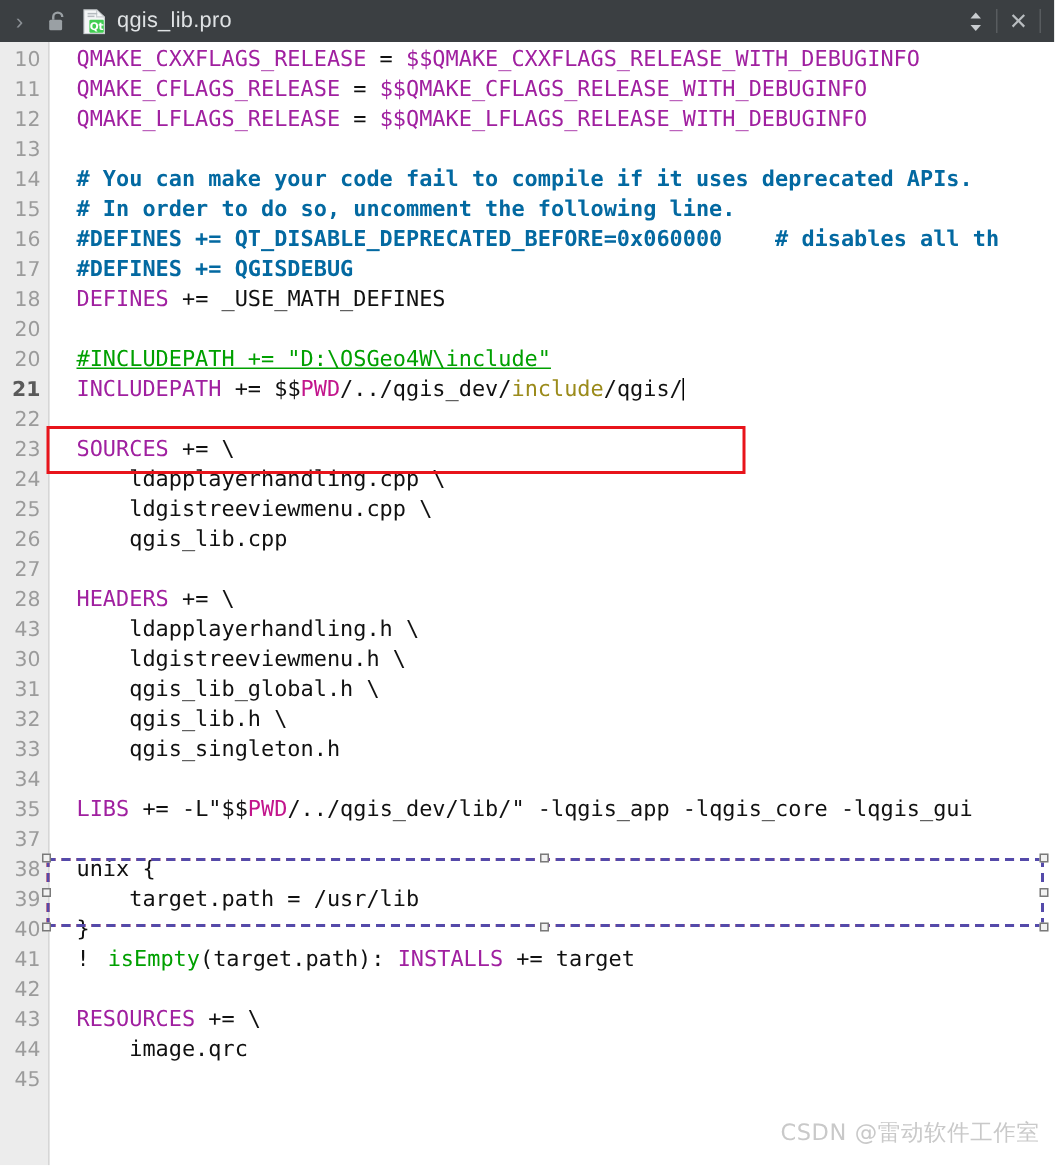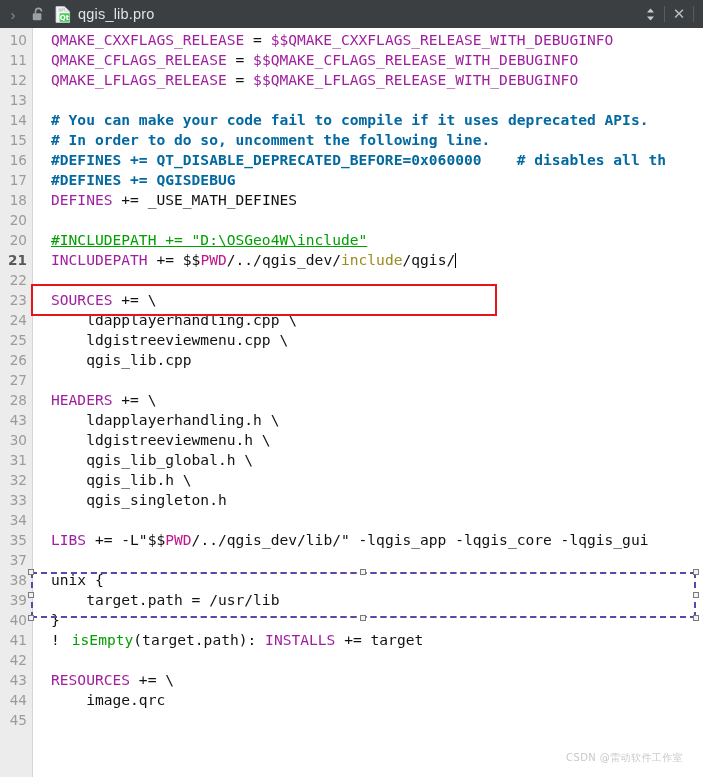--- a/index.html
+++ b/index.html
@@ -92,22 +92,22 @@
     position:absolute;width:6px;height:6px;background:#f2f2f2;
     border:1px solid #7a7a7a;box-sizing:border-box;
   }
   .caret{
     display:inline-block;width:1px;height:15px;background:#000;
     vertical-align:-3px;margin-left:0px;
   }
 
   
   .watermark{
-    position:absolute;right:20px;bottom:12px;
-    color:#c9c9c9;font-size:10px;
+    position:absolute;right:10px;bottom:12px;
+    color:#c9c9c9;font-size:15px;
     font-family:"DejaVu Sans","Liberation Sans",sans-serif;
     letter-spacing:.4px;user-select:none;
   }
 </style>
 </head>
 <body>
 
 <div class="app">
 
   <div class="titlebar">

